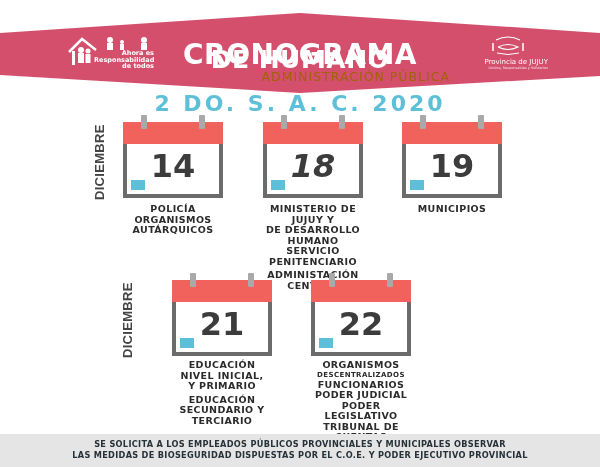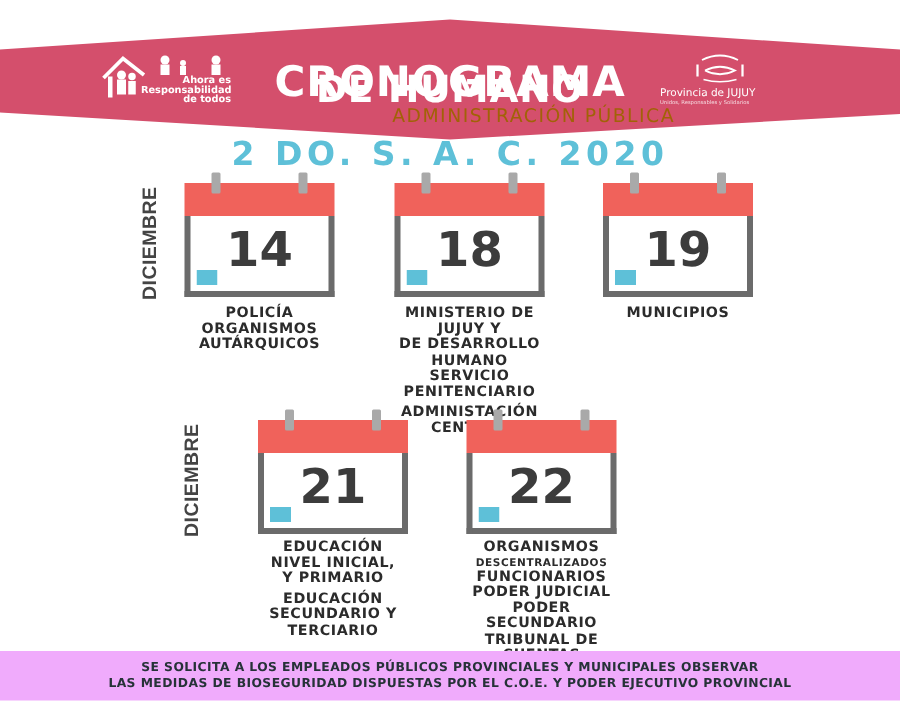--- a/index.html
+++ b/index.html
@@ -21,21 +21,21 @@
     .title.l2 { top: 47px; font-size: 25px; line-height: 26px; }
     .subtitle {
       position: absolute; left: 150px; width: 300px; top: 69px; text-align: right;
       color: #a16207; font-size: 12.5px; letter-spacing: 1px;
     }
     .logo-left { position: absolute; left: 66px; top: 36px; width: 100px; height: 36px; }
     .logo-left .txt {
       position: absolute; left: 28px; top: 14px; color: #fff; font-size: 6.5px; font-weight: bold;
       line-height: 6.5px; text-align: right; width: 60px;
     }
-    .logo-right { position: absolute; left: 440px; top: 34px; width: 80px; height: 40px; text-align: left; }
+    .logo-right { position: absolute; left: 468px; top: 34px; width: 80px; height: 40px; text-align: right; }
     .logo-right .p1 { position: absolute; left: 0; top: 24px; width: 80px; color: #fff; font-size: 7px; }
     .logo-right .p2 { position: absolute; left: 0; top: 32px; width: 80px; color: #f6dbe1; font-size: 3.5px; }
 
     .sac {
       position: absolute; left: 150px; width: 300px; top: 91px; text-align: center;
       color: #5ec0d8; font-weight: bold; font-size: 22px; letter-spacing: 3px;
     }
     .month {
       position: absolute; color: #444444; font-weight: bold; font-size: 13px;
       transform: rotate(-90deg); transform-origin: left top; white-space: nowrap;
@@ -60,21 +60,21 @@
       color: #3c3c3c; font-weight: bold; font-size: 32px; line-height: 36px;
       font-family: "DejaVu Sans", sans-serif;
     }
     .desc {
       position: absolute; text-align: center; color: #2b2b2b; font-weight: bold;
       font-size: 9.5px; line-height: 10.5px; letter-spacing: 0.4px;
     }
     .desc .small { font-size: 7px; line-height: 9px; }
     .desc .gap { height: 3px; }
     .footer {
-      position: absolute; left: 0; top: 434px; width: 600px; height: 33px; background: #f0abfc;
+      position: absolute; left: 0; top: 434px; width: 600px; height: 33px; background: #e5e5e5;
       text-align: center; color: #263238; font-weight: bold; font-size: 8.2px; line-height: 10.5px;
       letter-spacing: 0.3px; box-sizing: border-box; padding-top: 5px;
     }
   </style>
 </head>
 <body>
 
 <div class="banner">
   <svg width="600" height="100">
     <polygon points="0,33 300,13 600,33 600,76 300,93 0,75" fill="#d44f6c"></polygon>
@@ -133,21 +133,21 @@
     <div class="blue"></div>
   </div>
   <div class="num">14</div>
 </div>
 <div class="desc" style="left:113px; top:204px; width:120px;">
   <div>POLICÍA</div>
   <div>ORGANISMOS</div>
   <div>AUTÁRQUICOS</div>
 </div>
 
-<div class="cal" style="left:263px; top:122px;">
+<div class="cal" style="left:263px; top:122px;font-style:italic;">
   <div class="top"></div>
   <div class="ring a"></div>
   <div class="ring b"></div>
   <div class="body">
     <div class="blue"></div>
   </div>
   <div class="num">18</div>
 </div>
 <div class="desc" style="left:253px; top:204px; width:120px;">
   <div>MINISTERIO DE</div>
@@ -201,21 +201,21 @@
     <div class="blue"></div>
   </div>
   <div class="num">22</div>
 </div>
 <div class="desc" style="left:298px; top:360px; width:126px;">
   <div>ORGANISMOS</div>
   <div class="small">DESCENTRALIZADOS</div>
   <div>FUNCIONARIOS</div>
   <div>PODER JUDICIAL</div>
   <div>PODER</div>
-  <div>SECUNDARIO</div>
+  <div>LEGISLATIVO</div>
   <div>TRIBUNAL DE</div>
   <div>CUENTAS</div>
 </div>
 
 <div class="footer">
   <div>SE SOLICITA A LOS EMPLEADOS PÚBLICOS PROVINCIALES Y MUNICIPALES OBSERVAR</div>
   <div>LAS MEDIDAS DE BIOSEGURIDAD DISPUESTAS POR EL C.O.E. Y PODER EJECUTIVO PROVINCIAL</div>
 </div>
 
 </body></html>

